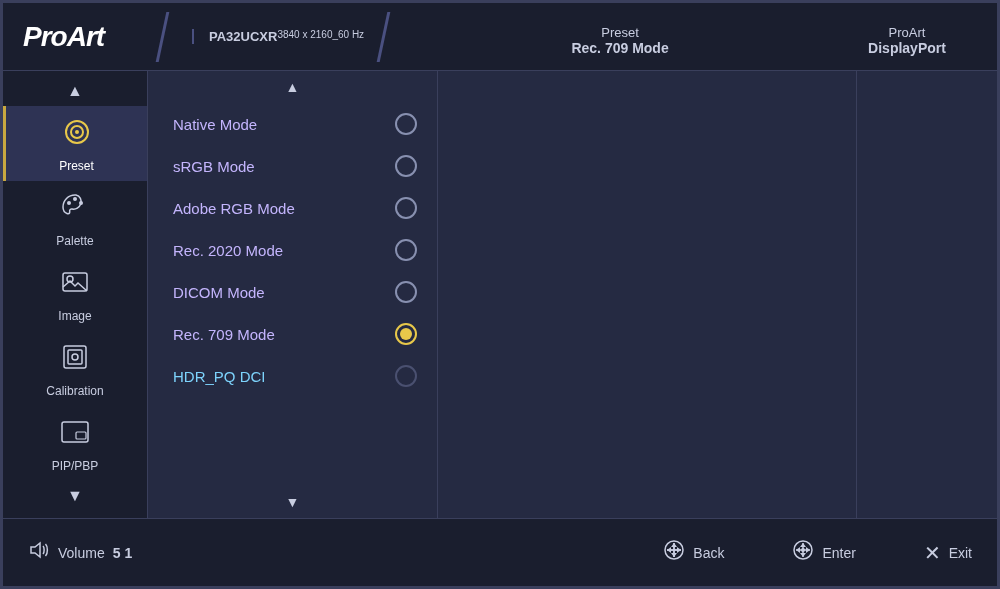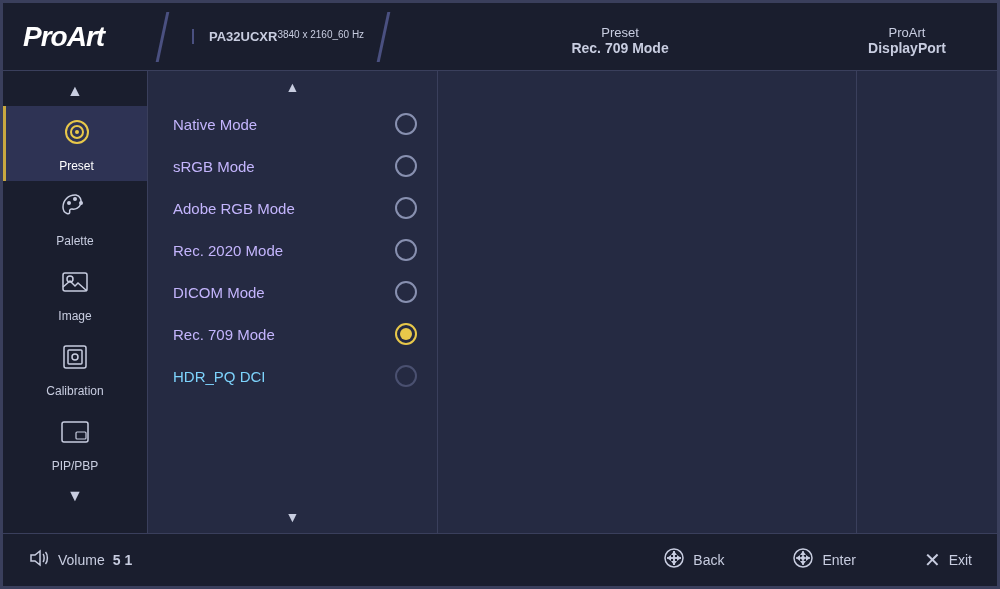--- a/index.html
+++ b/index.html
@@ -239,21 +239,21 @@
     }
 
     
     .right-panel {
       width: 140px;
       background: #252a42;
     }
 
     
     .bottom-bar {
-      height: 53px;
+      height: 68px;
       background: #1a1e2e;
       border-top: 1px solid #3a3f5c;
       display: flex;
       align-items: center;
       padding: 0 25px;
     }
 
     .volume-control {
       display: flex;
       align-items: center;

